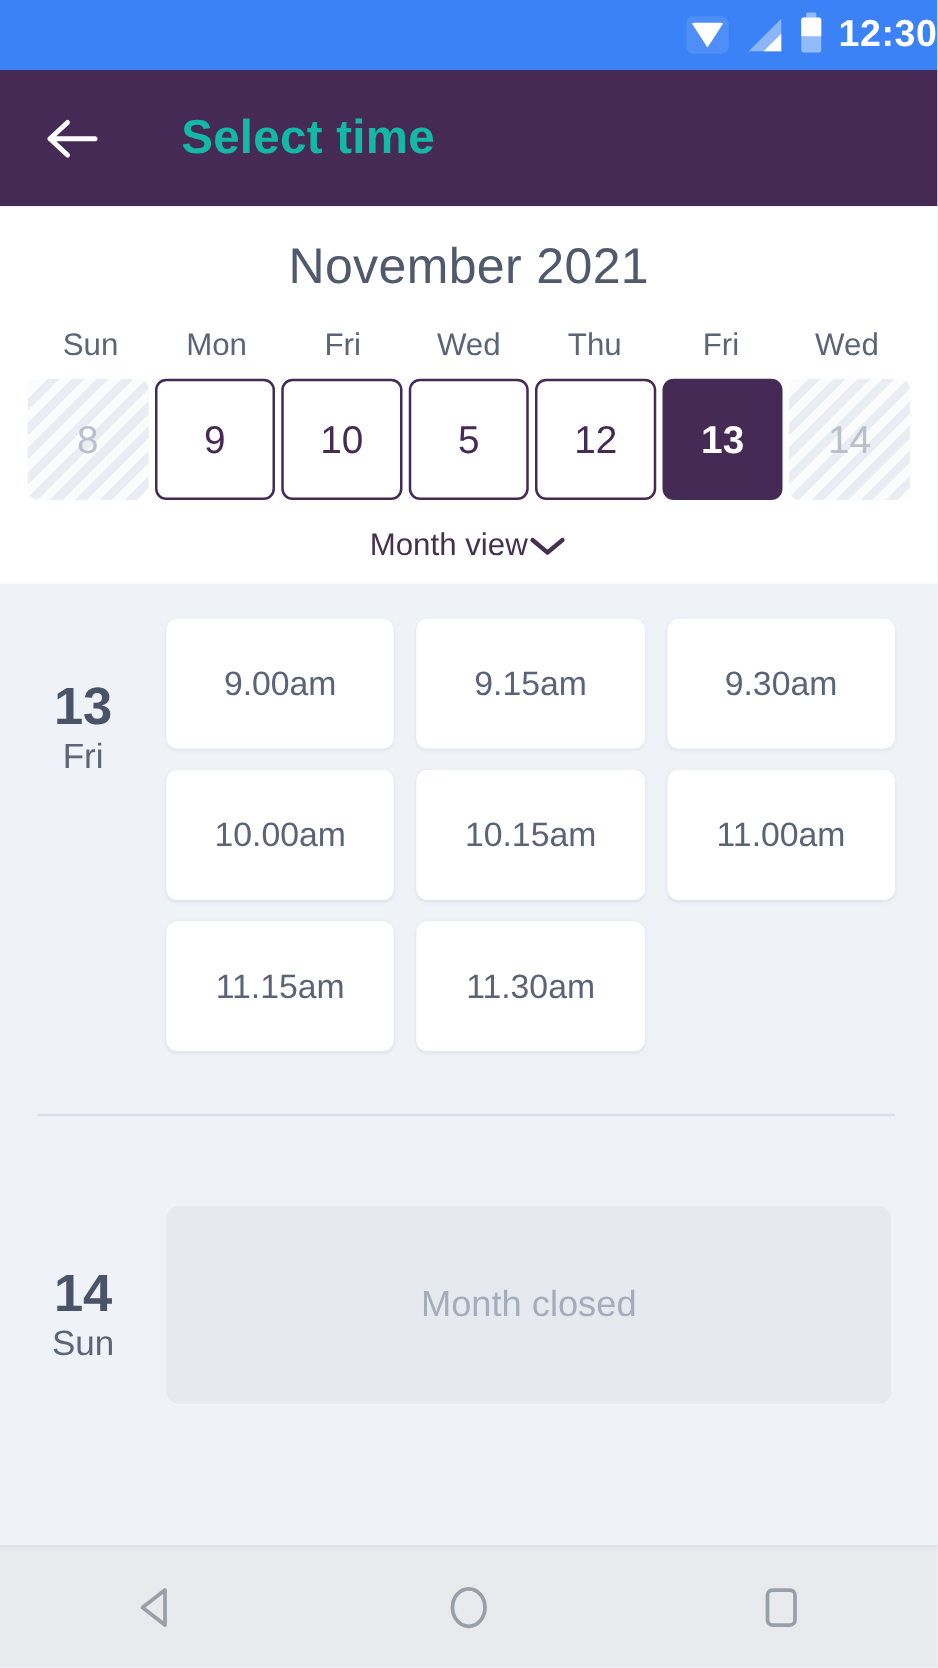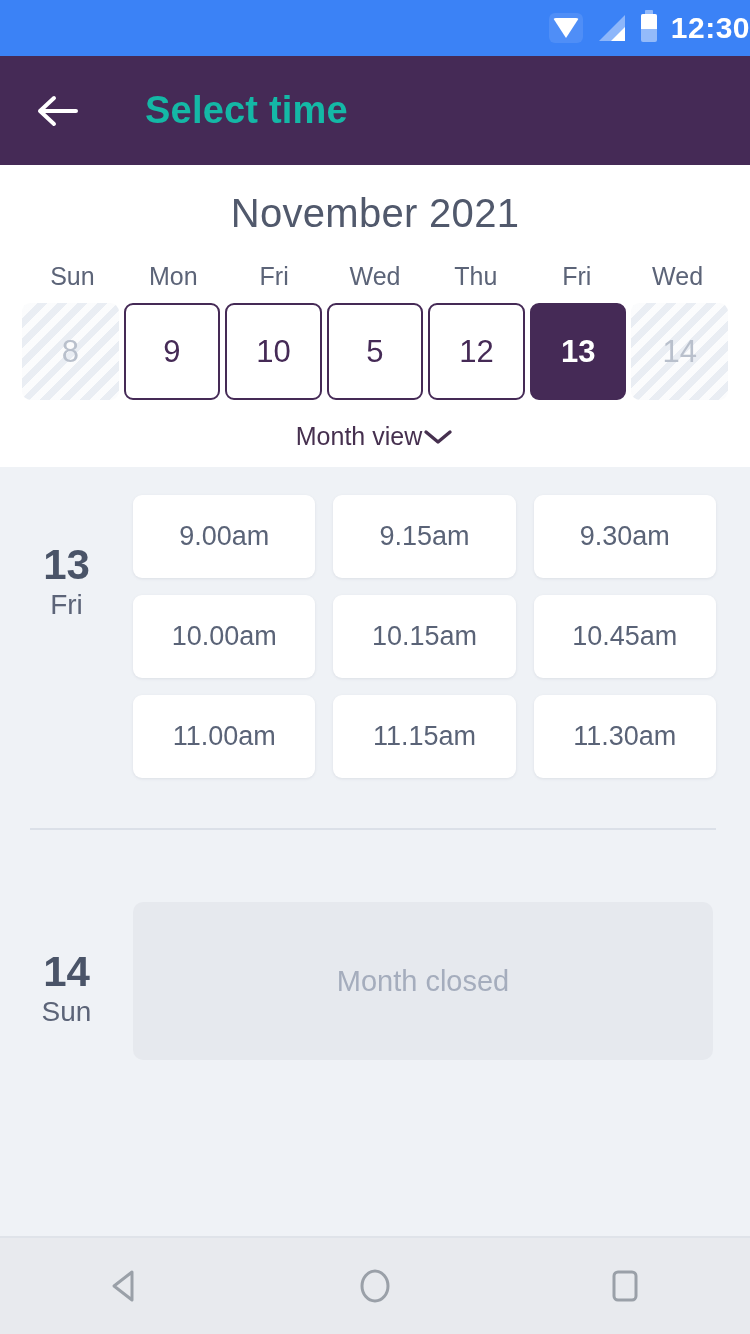--- a/index.html
+++ b/index.html
@@ -211,21 +211,21 @@
     margin-top: 2px;
   }
   .slot-grid {
     flex: 1;
     display: grid;
     grid-template-columns: repeat(3, 1fr);
     gap: 17px 18px;
     padding-right: 34px;
   }
   .slot {
-    height: 83px;
+    height: 104px;
     background: #ffffff;
     border-radius: 9px;
     display: flex;
     align-items: center;
     justify-content: center;
     font-size: 27px;
     color: #5a6377;
     box-shadow: 0 1px 3px rgba(90,100,120,0.13);
     cursor: pointer;
   }
@@ -336,21 +336,20 @@
     <div class="day-label">
       <div class="dnum">13</div>
       <div class="dname">Fri</div>
     </div>
     <div class="slot-grid">
       <div class="slot">9.00am</div>
       <div class="slot">9.15am</div>
       <div class="slot">9.30am</div>
       <div class="slot">10.00am</div>
       <div class="slot">10.15am</div>
-      <div class="slot">10.45am</div>
       <div class="slot">11.00am</div>
       <div class="slot">11.15am</div>
       <div class="slot">11.30am</div>
     </div>
   </div>
 
   <div class="divider"></div>
 
   <div class="closed-group">
     <div class="day-label">

